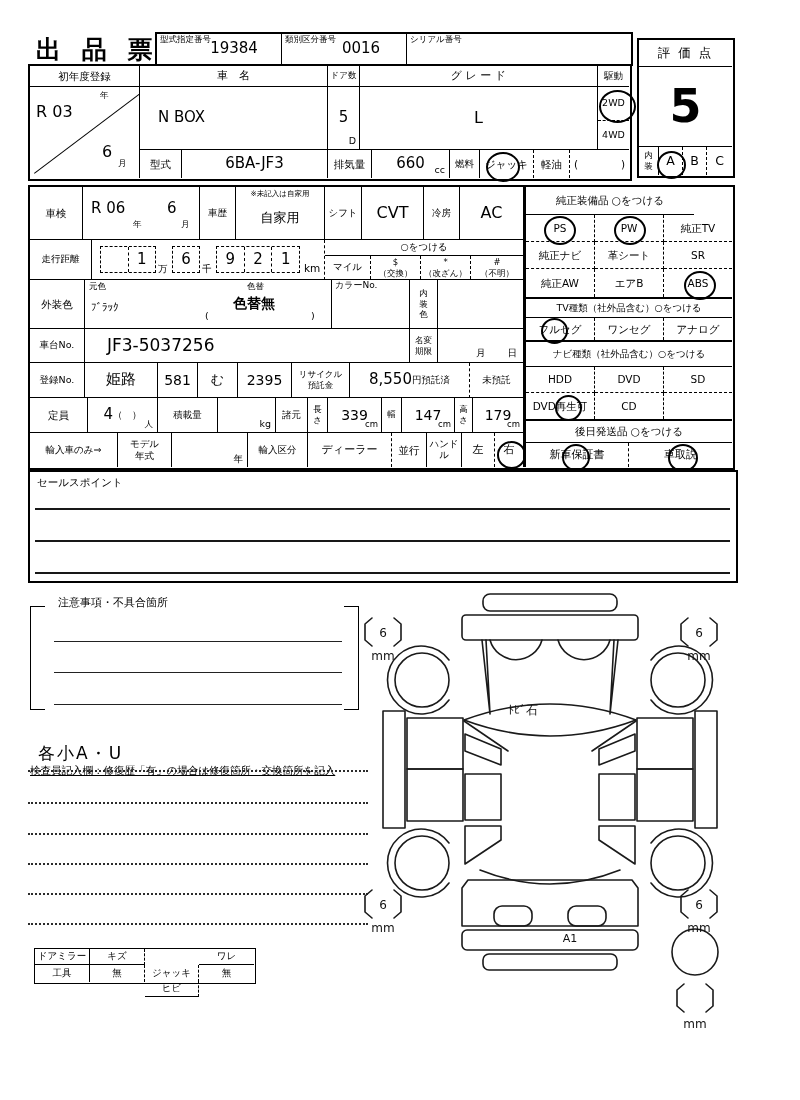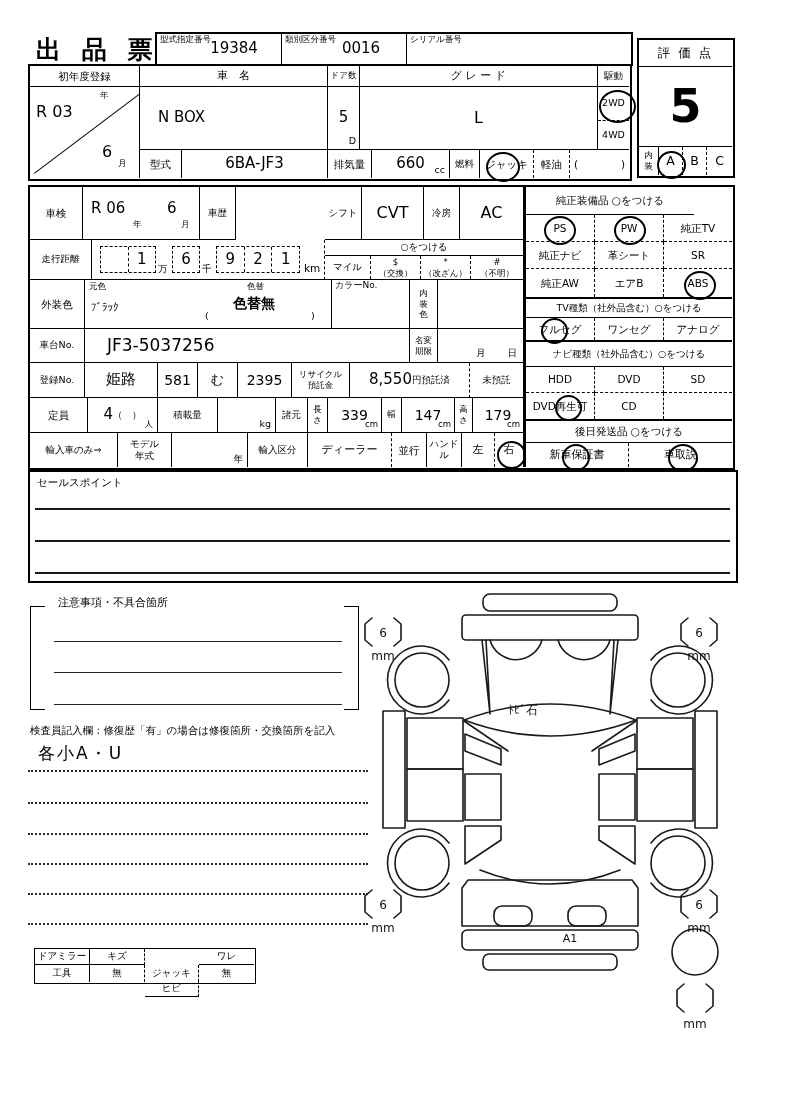--- a/index.html
+++ b/index.html
@@ -103,20 +103,24 @@
     <div style="position:absolute;left:493px;top:0;width:2.5px;height:280px;background:#000;"></div>
 
     <div class="c bR bB f10" style="left:0;top:0;width:53px;height:53px;">車検</div>
     <div class="c bR bB" style="left:53px;top:0;width:117px;height:53px;">
       <span class="f15" style="position:absolute;left:8px;top:13px;">R 06</span>
       <span class="f8" style="position:absolute;left:50px;top:33px;">年</span>
       <span class="f15" style="position:absolute;left:84px;top:13px;">6</span>
       <span class="f8" style="position:absolute;left:98px;top:33px;">月</span>
     </div>
     <div class="c bR bB f9" style="left:170px;top:0;width:36px;height:53px;">車歴</div>
+    <div class="c bR bB" style="left:206px;top:0;width:89px;height:53px;">
+      <span class="f7" style="position:absolute;top:3px;left:0;width:100%;text-align:center;">※未記入は自家用</span>
+      <span class="f13" style="padding-top:10px;">自家用</span>
+    </div>
     <div class="c bR bB f9" style="left:295px;top:0;width:37px;height:53px;">シフト</div>
     <div class="c bR bB f16" style="left:332px;top:0;width:62px;height:53px;">CVT</div>
     <div class="c bR bB f9" style="left:394px;top:0;width:36px;height:53px;">冷房</div>
     <div class="c bB f16" style="left:430px;top:0;width:63px;height:53px;">AC</div>
 
     <div class="c bB f9" style="left:0;top:53px;width:62px;height:40px;border-right:1px solid #000;">走行距離</div>
     <div class="c dR bB" style="left:62px;top:53px;width:233px;height:40px;">
       <div class="dashbox" style="left:8px;top:6px;width:56px;height:27px;">
         <span></span>
           <span>1</span>
@@ -288,21 +292,21 @@
     <div class="ln" style="left:5px;top:100px;width:695px;"></div>
   </div>
 
   <div class="c f11" style="left:58px;top:595px;width:200px;height:16px;justify-content:flex-start;">注意事項・不具合箇所</div>
   <div style="position:absolute;left:30px;top:606px;width:15px;height:104px;border-left:1.7px solid #000;border-top:1.7px solid #000;border-bottom:1.7px solid #000;box-sizing:border-box;"></div>
   <div style="position:absolute;left:344px;top:606px;width:15px;height:104px;border-right:1.7px solid #000;border-top:1.7px solid #000;border-bottom:1.7px solid #000;box-sizing:border-box;"></div>
   <div class="tln" style="left:54px;top:641px;width:288px;"></div>
   <div class="tln" style="left:54px;top:672px;width:288px;"></div>
   <div class="tln" style="left:54px;top:704px;width:288px;"></div>
 
-  <div class="c f10" style="left:30px;top:722px;width:340px;height:16px;justify-content:flex-start;">検査員記入欄：修復歴「有」の場合は修復箇所・交換箇所を記入</div>
+  <div class="c f10" style="left:30px;top:762px;width:340px;height:16px;justify-content:flex-start;text-decoration:underline;">検査員記入欄：修復歴「有」の場合は修復箇所・交換箇所を記入</div>
   <div class="c f17" style="left:38px;top:742px;width:200px;height:24px;justify-content:flex-start;letter-spacing:2px;">各小A・U</div>
 
   <div class="dot" style="top:770px;"></div>
   <div class="dot" style="top:802px;"></div>
   <div class="dot" style="top:833px;"></div>
   <div class="dot" style="top:863px;"></div>
   <div class="dot" style="top:893px;"></div>
   <div class="dot" style="top:923px;"></div>
 
   <div style="position:absolute;left:34px;top:948px;width:222px;height:36px;border:1.5px solid #000;box-sizing:border-box;">

